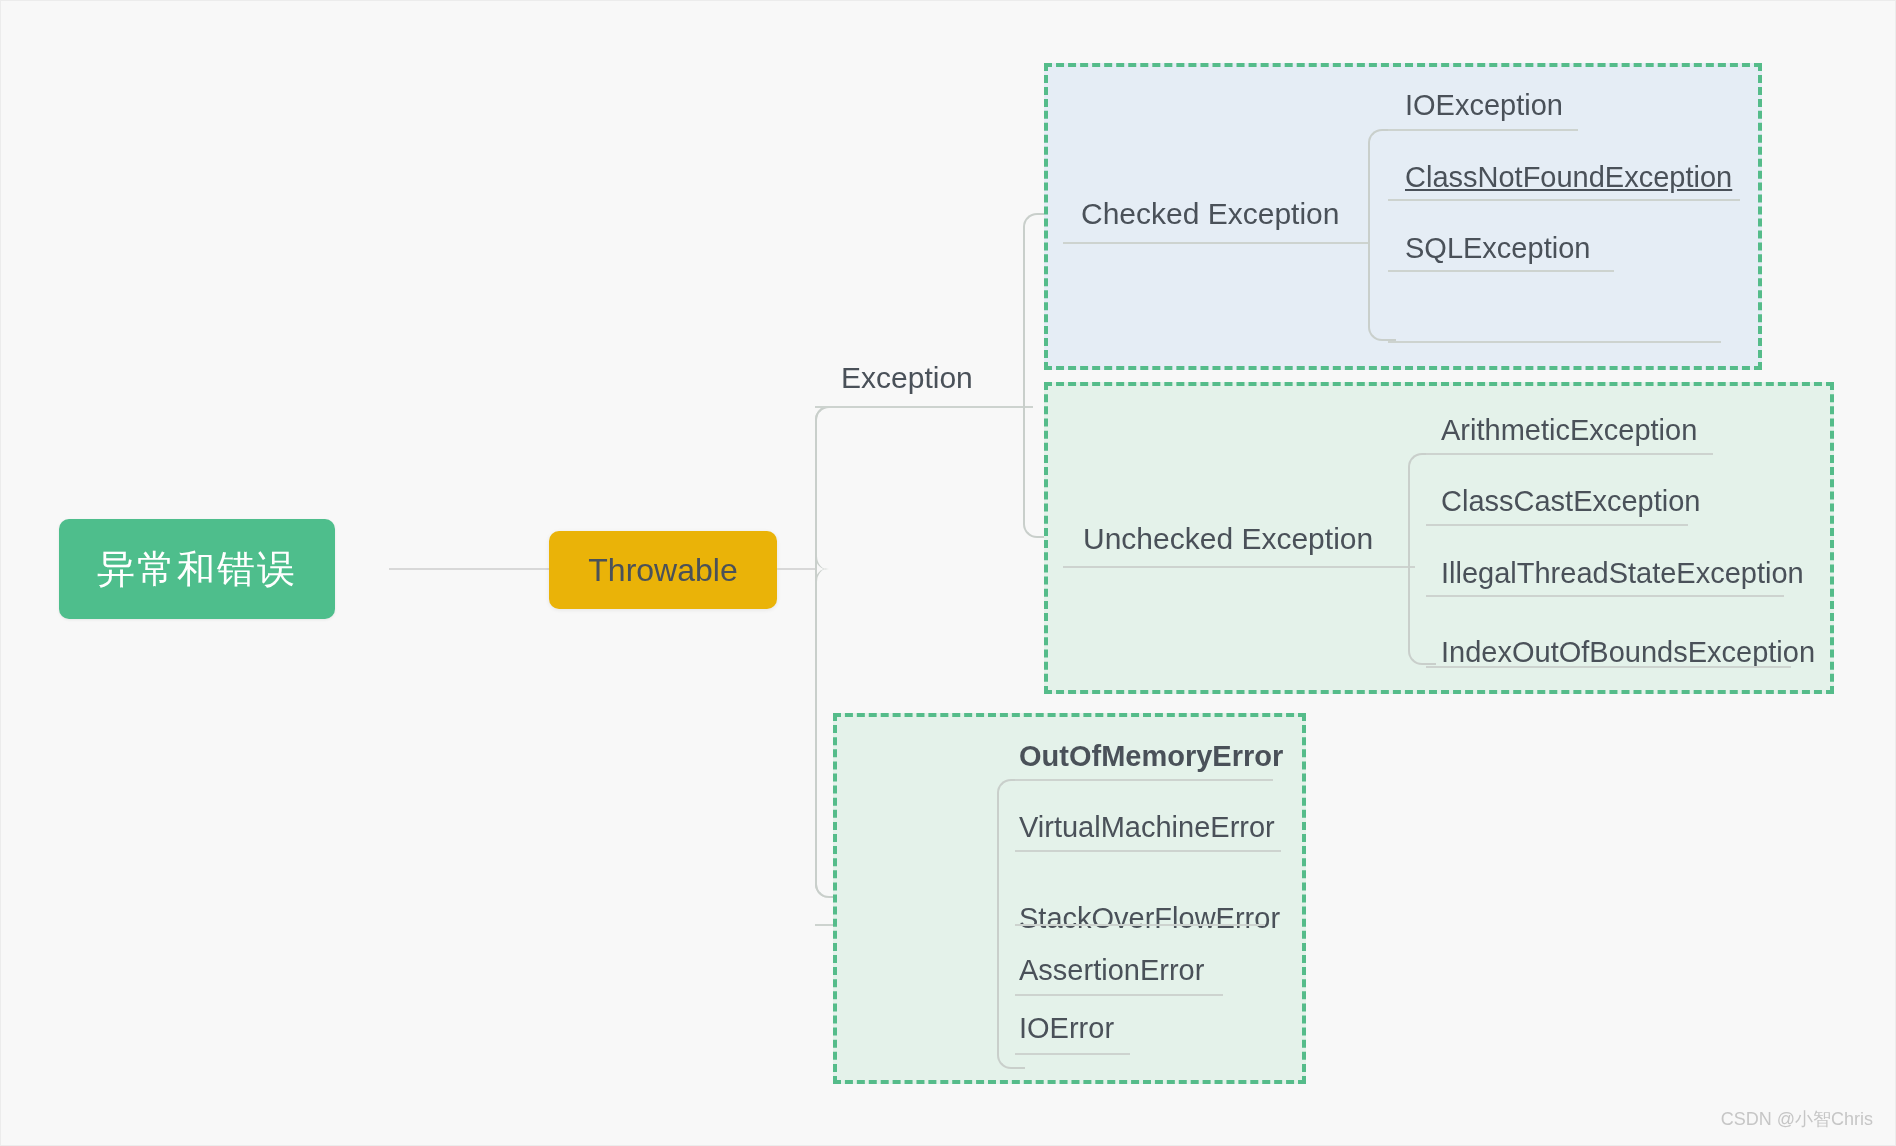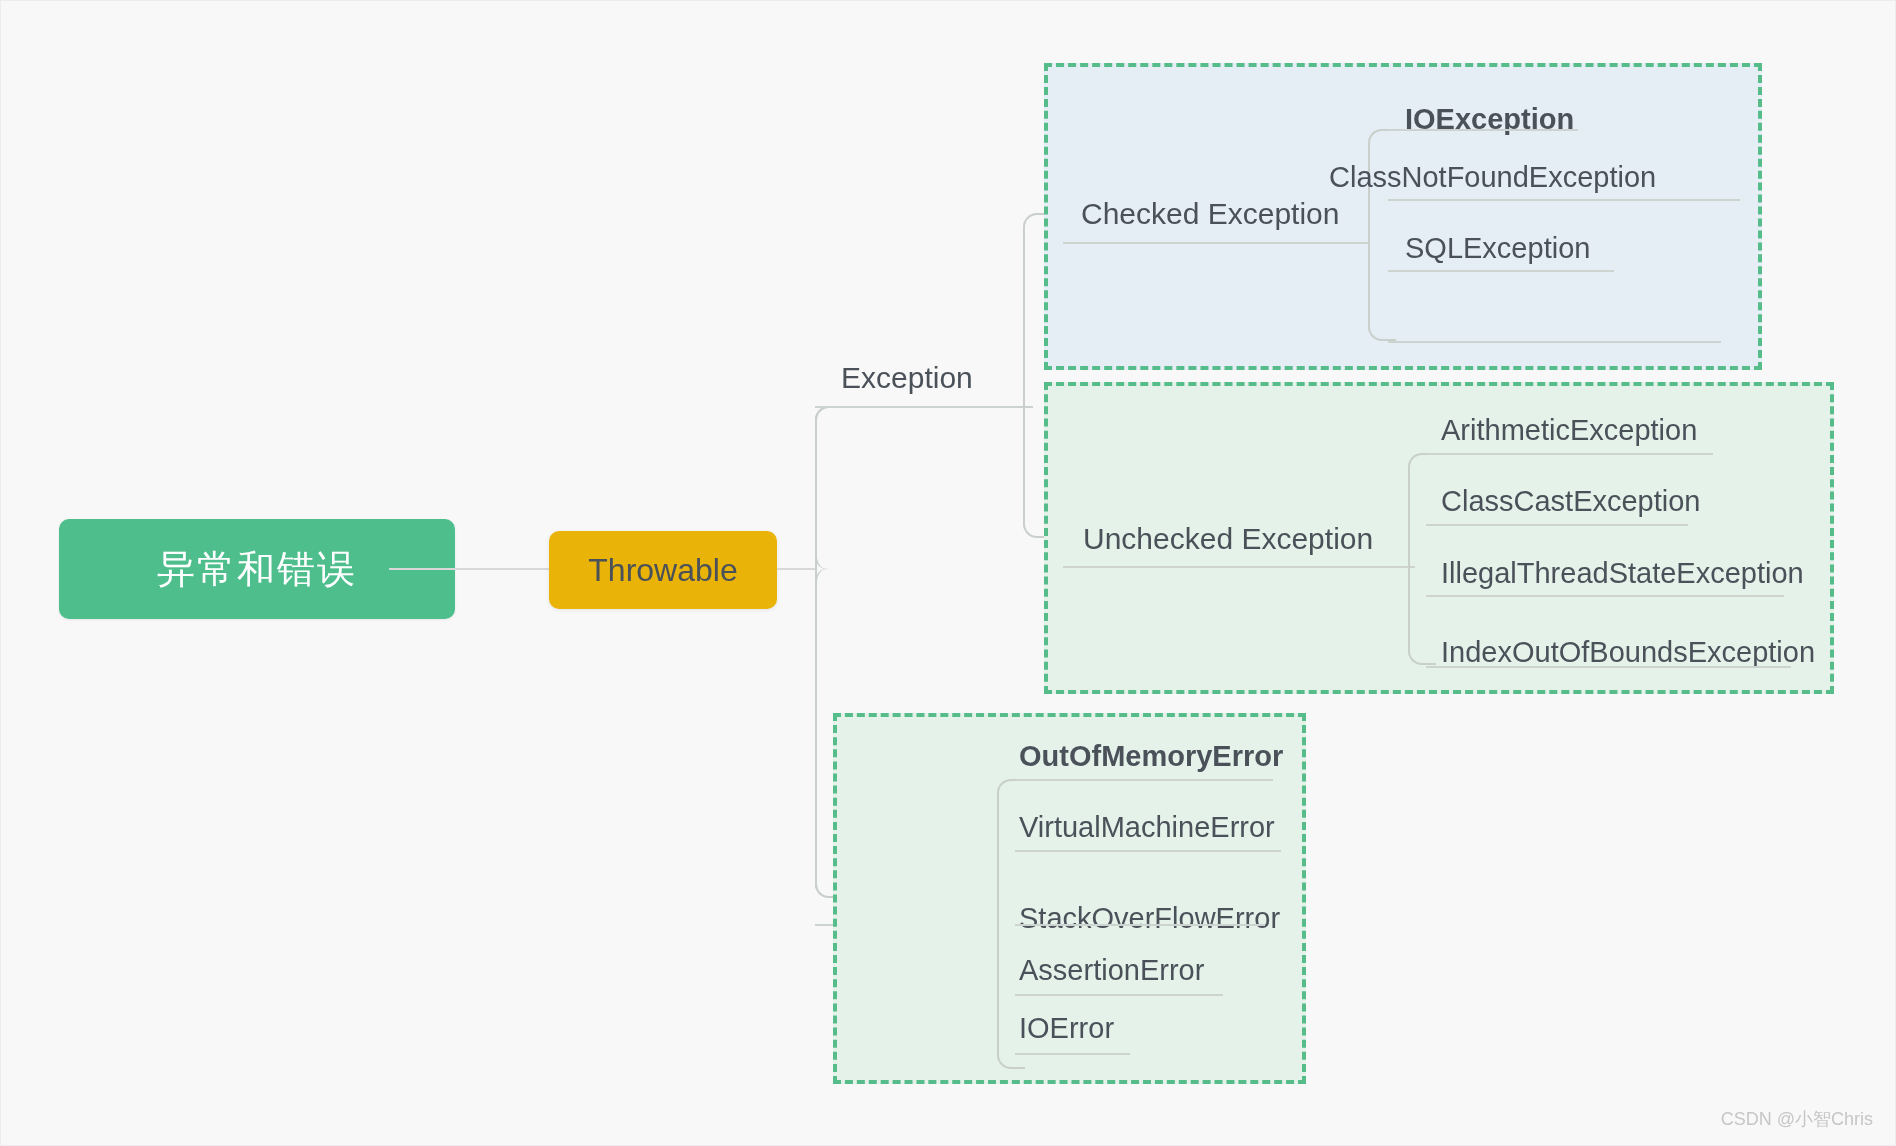--- a/index.html
+++ b/index.html
@@ -8,21 +8,21 @@
     background:#f8f8f8;
     font-family:"Liberation Sans","DejaVu Sans",sans-serif;
     overflow:hidden;
   }
   #canvas{position:relative;width:1896px;height:1146px;background:#f8f8f8;
           border:1px solid #ececec;box-sizing:border-box;}
 
   
   .root-node{
     position:absolute;
-    left:58px;top:518px;width:396px;height:100px;
+    left:58px;top:518px;width:276px;height:100px;
     background:#4ebe8c;border-radius:10px;
     display:flex;align-items:center;justify-content:center;
     color:#ffffff;font-size:38px;letter-spacing:2px;
     box-shadow:0 1px 3px rgba(0,0,0,.07);
   }
 
   
   .throwable-node{
     position:absolute;
     left:548px;top:530px;width:228px;height:78px;
@@ -103,24 +103,24 @@
 
   <div class="bracket" style="left:1022px;top:212px;width:28px;height:325px;"></div>
 
   <div class="panel blue" style="left:1043px;top:62px;width:718px;height:307px;"></div>
 
   <div class="label branch" style="left:1080px;top:198px;">Checked Exception</div>
   <div class="ul" style="left:1062px;top:241px;width:305px;"></div>
 
   <div class="bracket" style="left:1367px;top:128px;width:28px;height:212px;"></div>
 
-  <div class="label leaf" style="left:1404px;top:104px;font-weight:bold;">IOException</div>
+  <div class="label leaf" style="left:1404px;top:90px;">IOException</div>
   <div class="ul" style="left:1387px;top:128px;width:190px;"></div>
 
-  <div class="label leaf" style="left:1328px;top:162px;">ClassNotFoundException</div>
+  <div class="label leaf" style="left:1404px;top:162px;text-decoration:underline;">ClassNotFoundException</div>
   <div class="ul" style="left:1387px;top:198px;width:352px;"></div>
 
   <div class="label leaf" style="left:1404px;top:233px;">SQLException</div>
   <div class="ul" style="left:1387px;top:269px;width:226px;"></div>
 
   <div class="ul" style="left:1387px;top:340px;width:333px;"></div>
 
   <div class="panel green" style="left:1043px;top:381px;width:790px;height:312px;"></div>
 
   <div class="label branch" style="left:1082px;top:523px;">Unchecked Exception</div>

